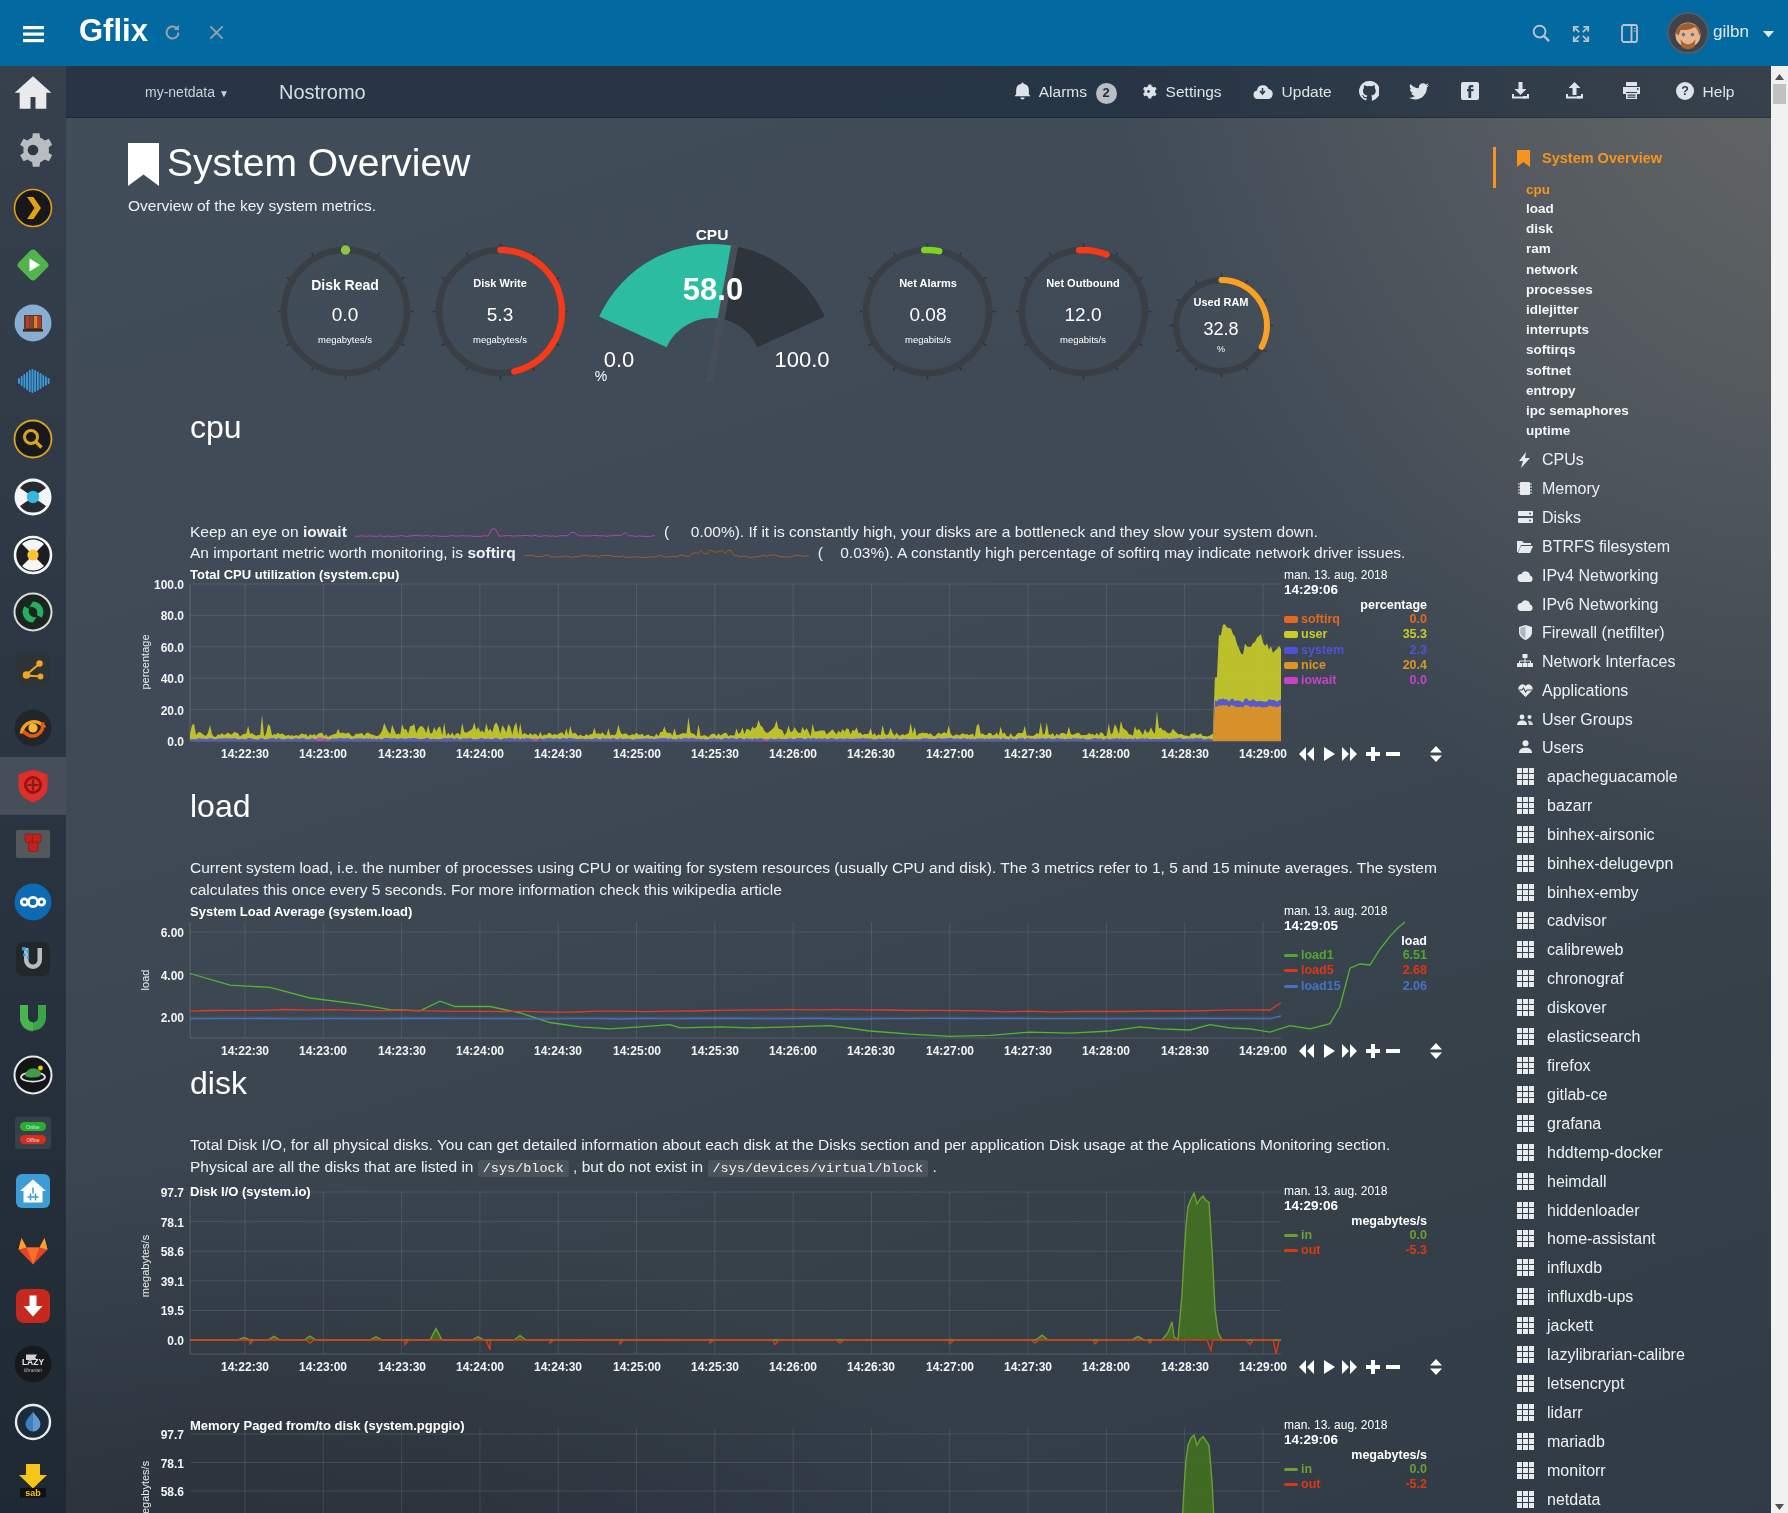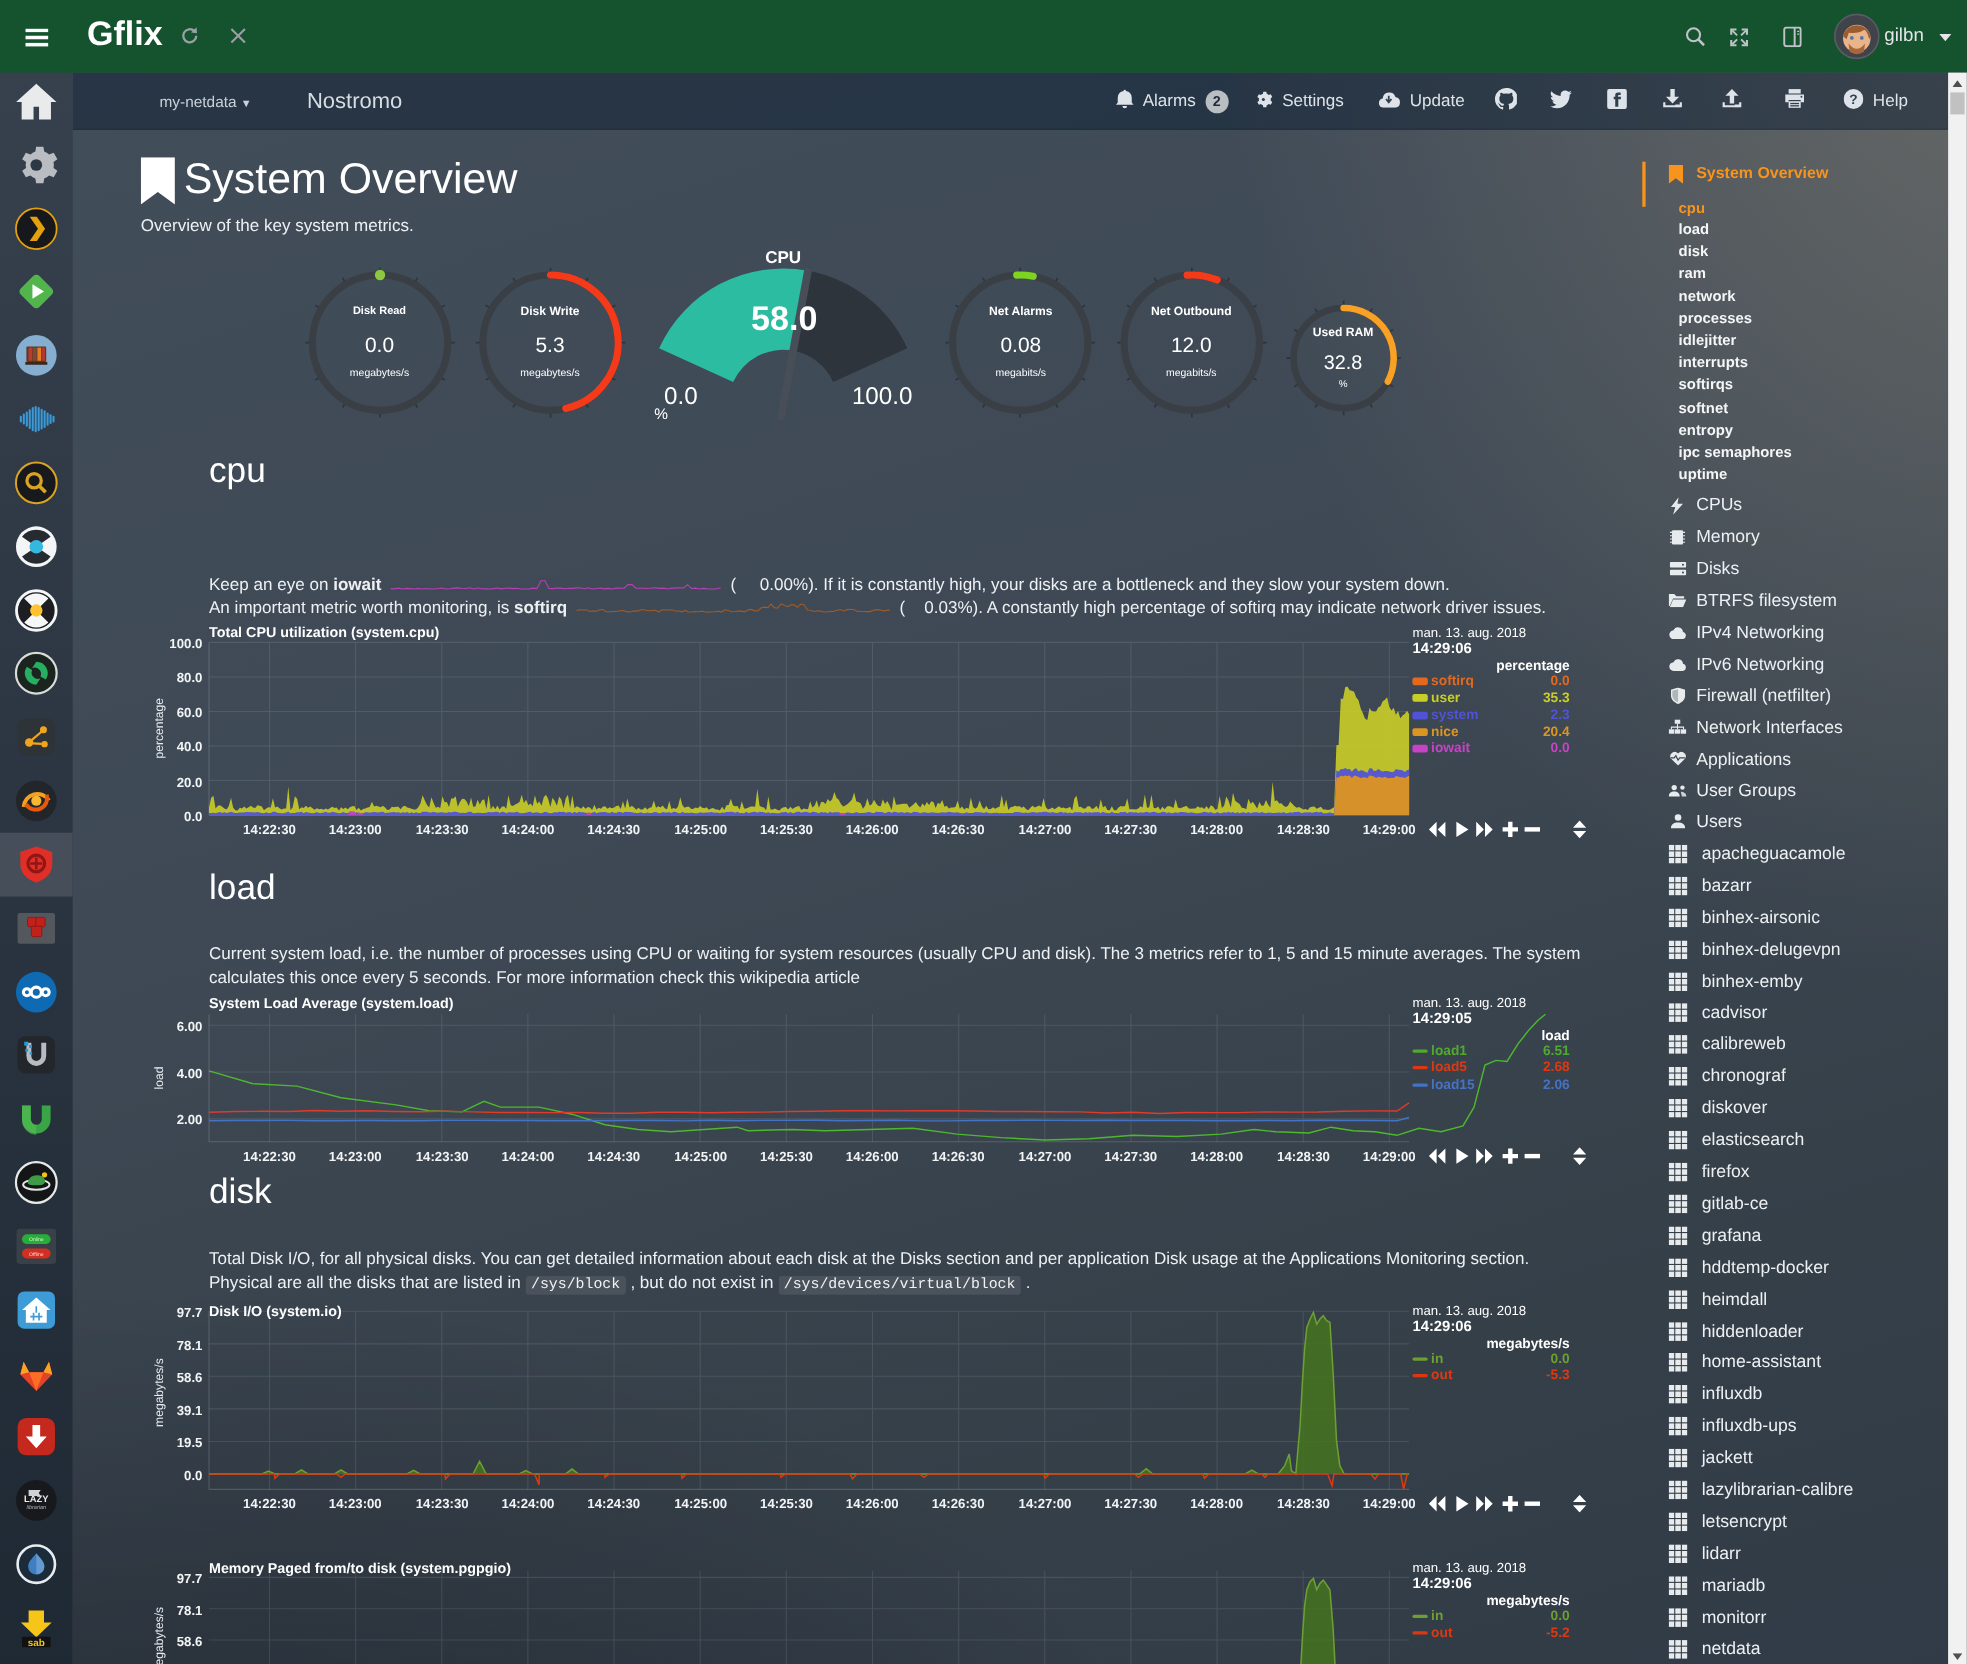--- a/index.html
+++ b/index.html
@@ -1,16 +1,16 @@
 <!DOCTYPE html>
 <html><head><meta charset="utf-8"><style>
 *{margin:0;padding:0;box-sizing:border-box}
 html,body{width:1788px;height:1513px;overflow:hidden;font-family:"Liberation Sans",sans-serif;background:#3a4450}
 .abs{position:absolute}
-#topbar{position:absolute;left:0;top:0;width:1788px;height:66px;background:#14532d;z-index:30}
+#topbar{position:absolute;left:0;top:0;width:1788px;height:66px;background:#0369a1;z-index:30}
 #leftbar{position:absolute;left:0;top:66px;width:66px;height:1447px;background:linear-gradient(180deg,#37414d 0%,#2c3642 45%,#1f2934 100%);z-index:20}
 #main{position:absolute;left:66px;top:66px;width:1705px;height:1447px;overflow:hidden;
  background:
   radial-gradient(1150px 1500px at 104% -8%, rgba(172,158,132,0.38), rgba(172,158,132,0) 64%),
   radial-gradient(1500px 1050px at 6% 124%, rgba(0,4,14,0.42), rgba(0,4,14,0) 66%),
   linear-gradient(163deg,#424d5a 0%,#3e4955 42%,#364049 75%,#313b47 100%);
 }
 #navbar{position:absolute;left:0;top:0;width:1705px;height:52px;background:rgba(15,33,52,0.52);border-bottom:1px solid rgba(0,0,0,0.22)}
 .nav-it{position:absolute;top:0;height:52px;line-height:52px;color:#dde3e8;font-size:15.5px;white-space:nowrap}
 #vscroll{position:absolute;left:1771px;top:66px;width:17px;height:1447px;background:#f1f1f1;z-index:40}
@@ -300,21 +300,21 @@
     <svg class="abs" style="left:62px;top:77px" width="31" height="43">
       <path d="M0 0h31v43L15.5 31.5 0 43z" fill="#fff"></path>
     </svg>
 <div class="abs" style="left:101px;top:75px;color:#fff;font-size:39px;font-weight:400">System Overview</div>
 <div class="abs" style="left:62px;top:131px;color:#eef1f3;font-size:15.5px">Overview of the key system metrics.</div>
 <svg class="abs" style="left:210px;top:176px" width="139" height="139">
       <path d="M69.5 5.5L69.5 1.5 M101.5 14.1L103.5 10.6 M124.9 37.5L128.4 35.5 M133.5 69.5L137.5 69.5 M124.9 101.5L128.4 103.5 M101.5 124.9L103.5 128.4 M69.5 133.5L69.5 137.5 M37.5 124.9L35.5 128.4 M14.1 101.5L10.6 103.5 M5.5 69.5L1.5 69.5 M14.1 37.5L10.6 35.5 M37.5 14.1L35.5 10.6" stroke="rgba(0,0,0,0.30)" stroke-width="1.6" fill="none"></path>
       <circle cx="69.5" cy="69.5" r="61.5" fill="none" stroke="#3a3f45" stroke-width="6.5"></circle>
       <circle cx="69.5" cy="8.0" r="4.7" fill="#8dc63f"></circle>
     </svg>
-<div class="gauge-lab" style="left:179px;top:211px;font-size:10px">Disk Read</div>
+<div class="gauge-lab" style="left:179px;top:211px;font-size:14px">Disk Read</div>
 <div class="gauge-val" style="left:179px;top:238px;font-size:19px">0.0</div>
 <div class="gauge-val" style="left:179px;top:268px;font-size:9.5px">megabytes/s</div>
 <svg class="abs" style="left:365px;top:176px" width="139" height="139">
       <path d="M69.5 5.5L69.5 1.5 M101.5 14.1L103.5 10.6 M124.9 37.5L128.4 35.5 M133.5 69.5L137.5 69.5 M124.9 101.5L128.4 103.5 M101.5 124.9L103.5 128.4 M69.5 133.5L69.5 137.5 M37.5 124.9L35.5 128.4 M14.1 101.5L10.6 103.5 M5.5 69.5L1.5 69.5 M14.1 37.5L10.6 35.5 M37.5 14.1L35.5 10.6" stroke="rgba(0,0,0,0.30)" stroke-width="1.6" fill="none"></path>
       <circle cx="69.5" cy="69.5" r="61.5" fill="none" stroke="#3a3f45" stroke-width="6.5"></circle>
       <path d="M69.50 8.00 A61.5 61.5 0 0 1 83.33 129.42" fill="none" stroke="#f43a19" stroke-width="6.5" stroke-linecap="round"></path>
     </svg>
 <div class="gauge-lab" style="left:334px;top:211px;font-size:11px">Disk Write</div>
 <div class="gauge-val" style="left:334px;top:238px;font-size:19px">5.3</div>
 <div class="gauge-val" style="left:334px;top:268px;font-size:9.5px">megabytes/s</div>

